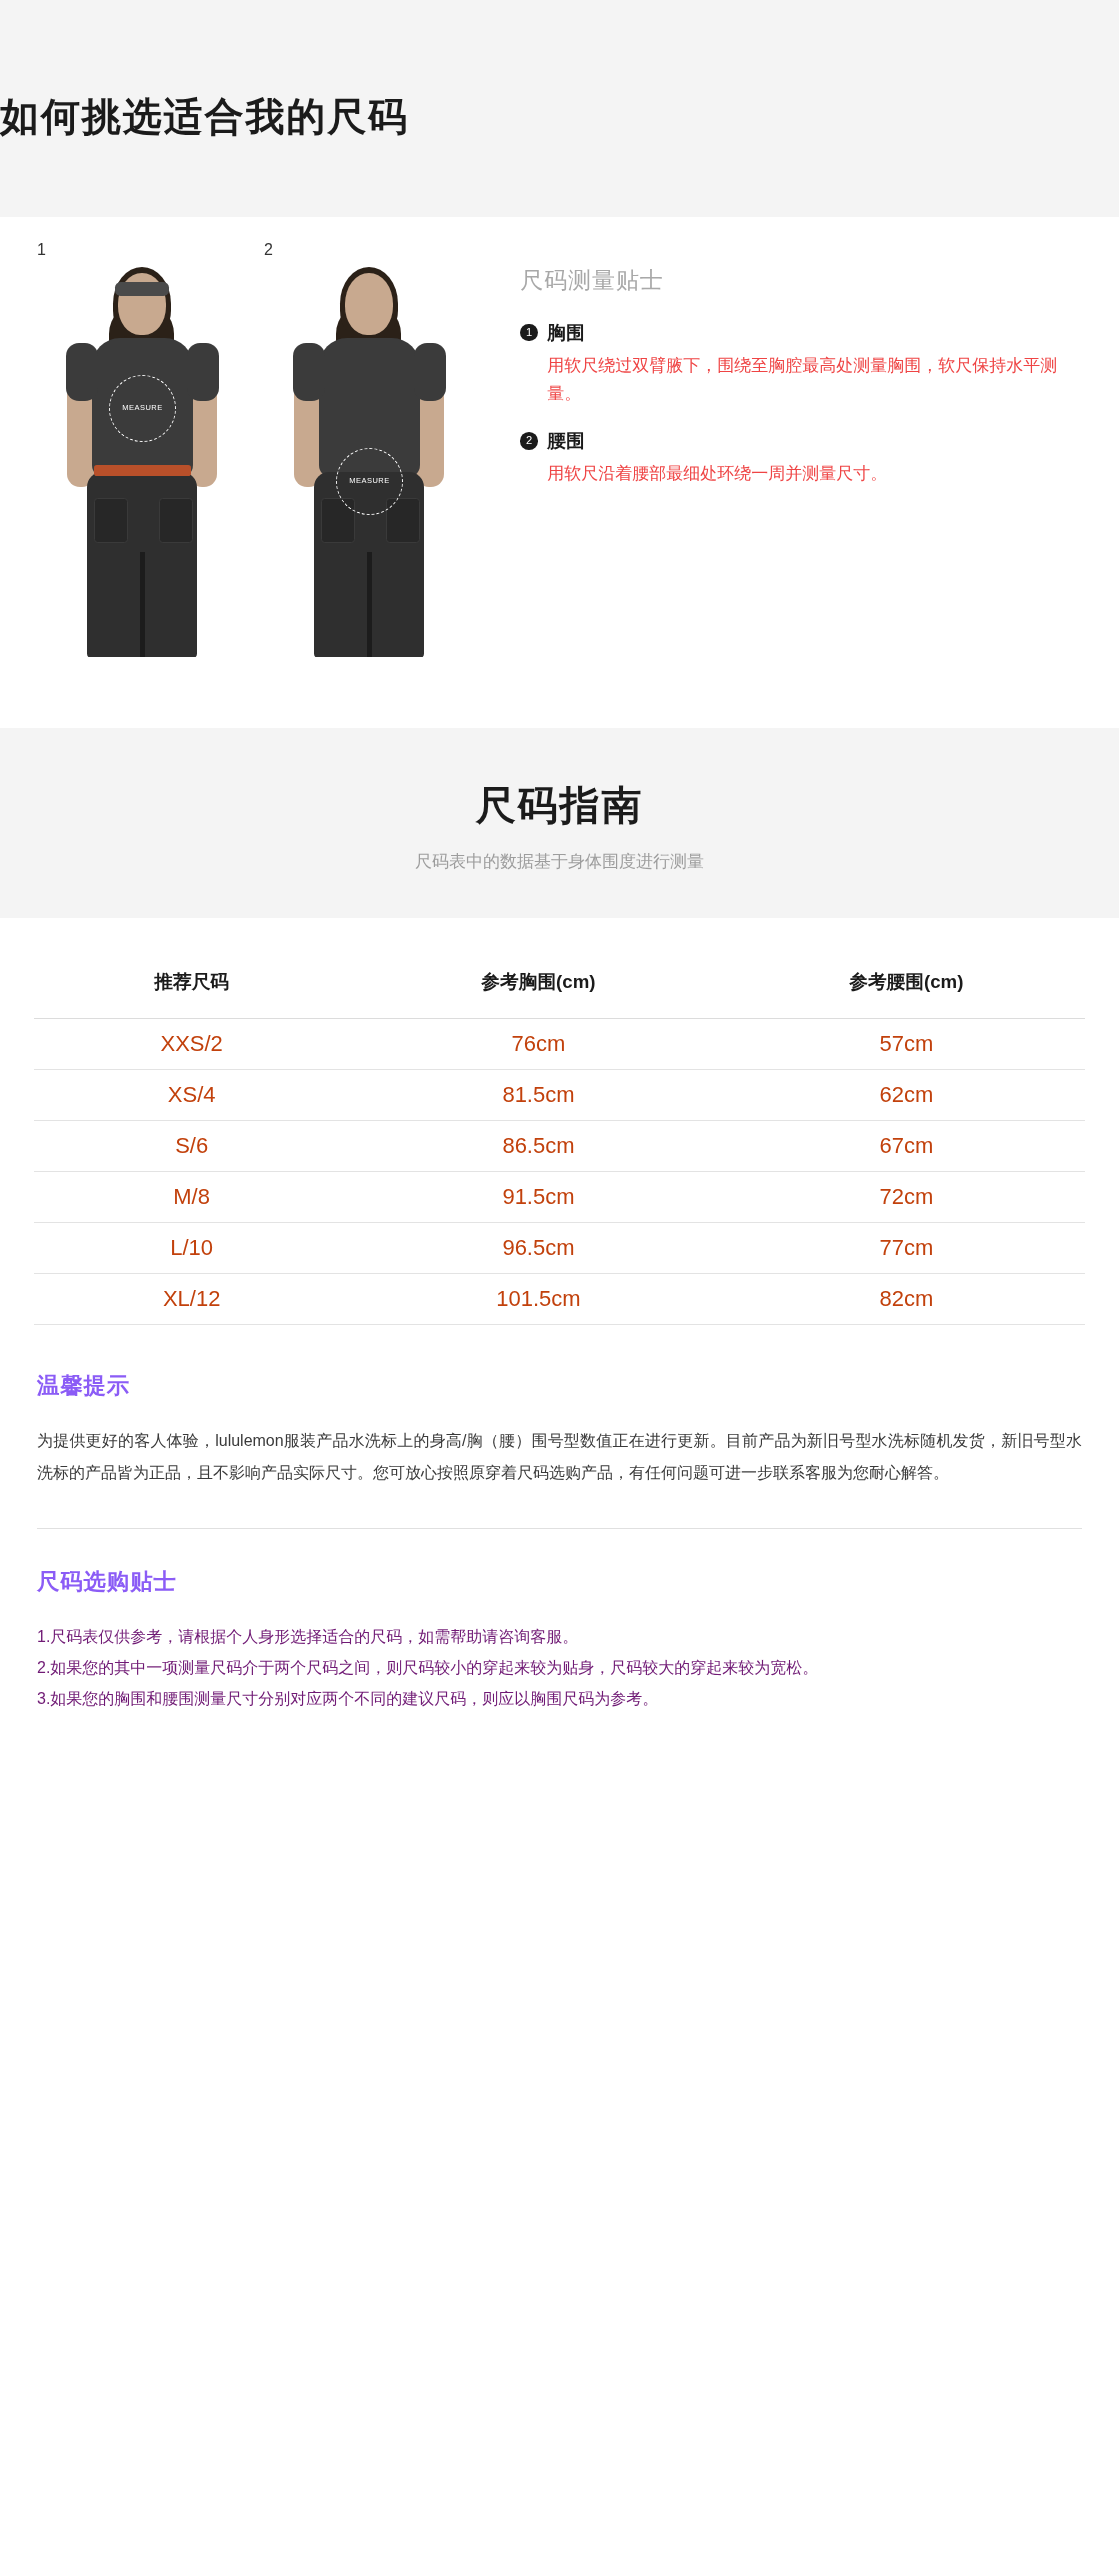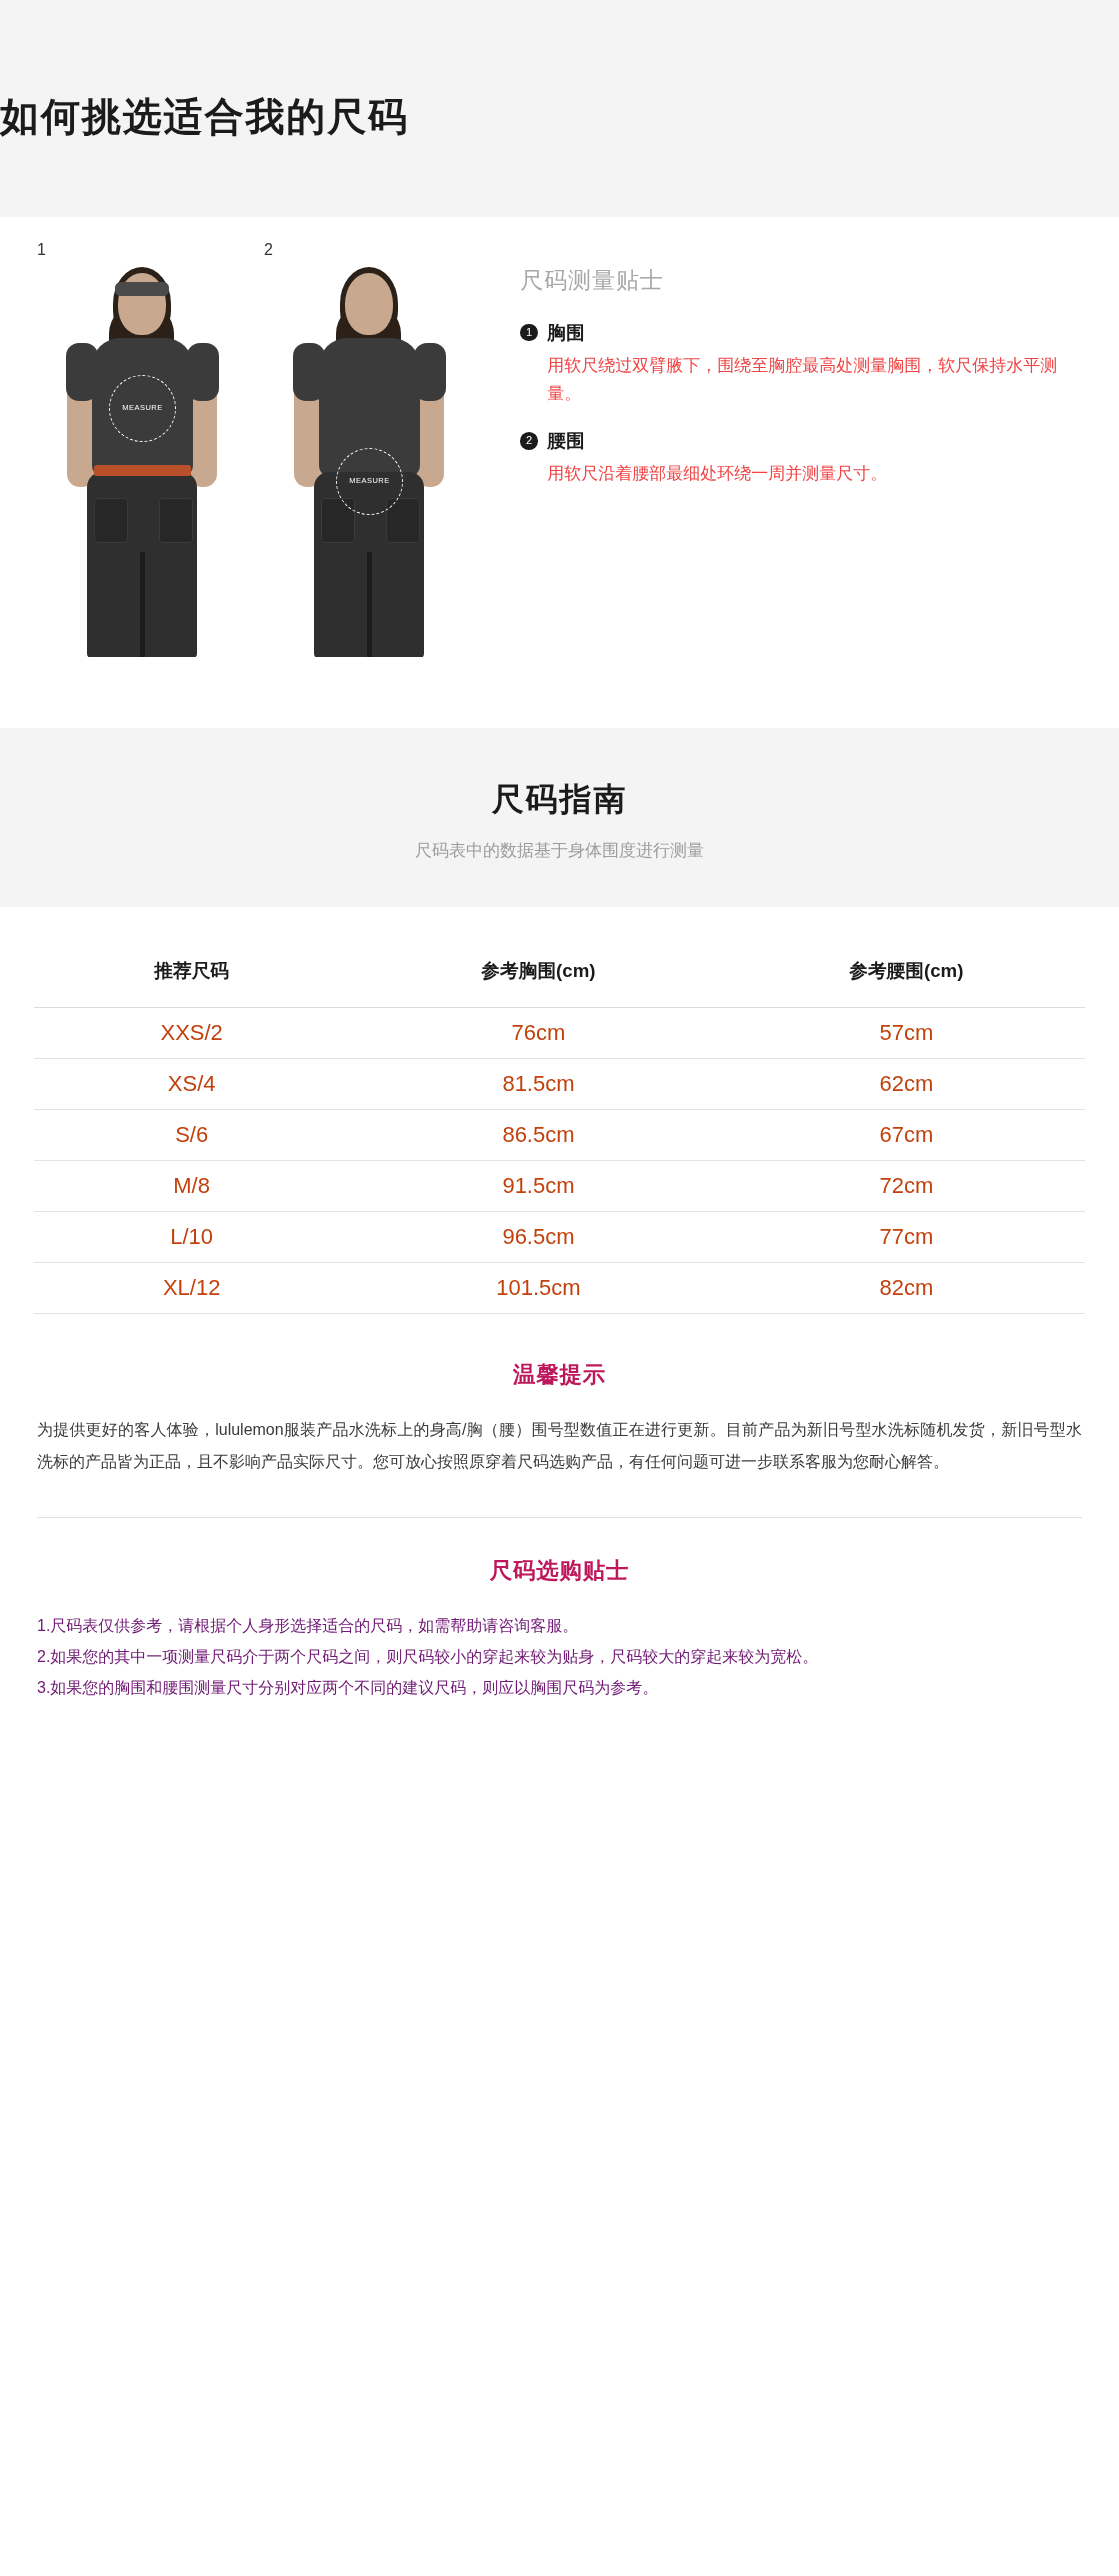--- a/index.html
+++ b/index.html
@@ -265,21 +265,21 @@
 
   
   .band-guide {
     background: #f4f4f4;
     padding: 50px 0 45px 0;
     text-align: center;
     margin-top: 34px;
   }
   .band-guide h2 {
     margin: 0 0 17px 0;
-    font-size: 32px;
+    font-size: 40px;
     font-weight: bold;
     color: #1b1b1b;
     letter-spacing: 1.9px;
     font-family: Liberation Serif, serif;
   }
   .band-guide .sub {
     margin: 0;
     font-size: 17px;
     color: #9d9d9d;
   }
@@ -315,24 +315,23 @@
   table.size-table tr td:nth-child(2),
   table.size-table tr th:nth-child(2) {
     width: 36%;
   }
 
   
   .note-section {
     padding: 45px 37px 0 37px;
   }
   .note-title {
-    text-align: center;
     font-size: 22.4px;
     font-weight: bold;
-    color: #be185d;
+    color: #8b5cf6;
     margin-bottom: 24px;
     letter-spacing: 0.9px;
   }
   .note-p {
     font-size: 16px;
     line-height: 2.0;
     color: #3a3a3a;
     text-align: justify;
   }
   .divider {

